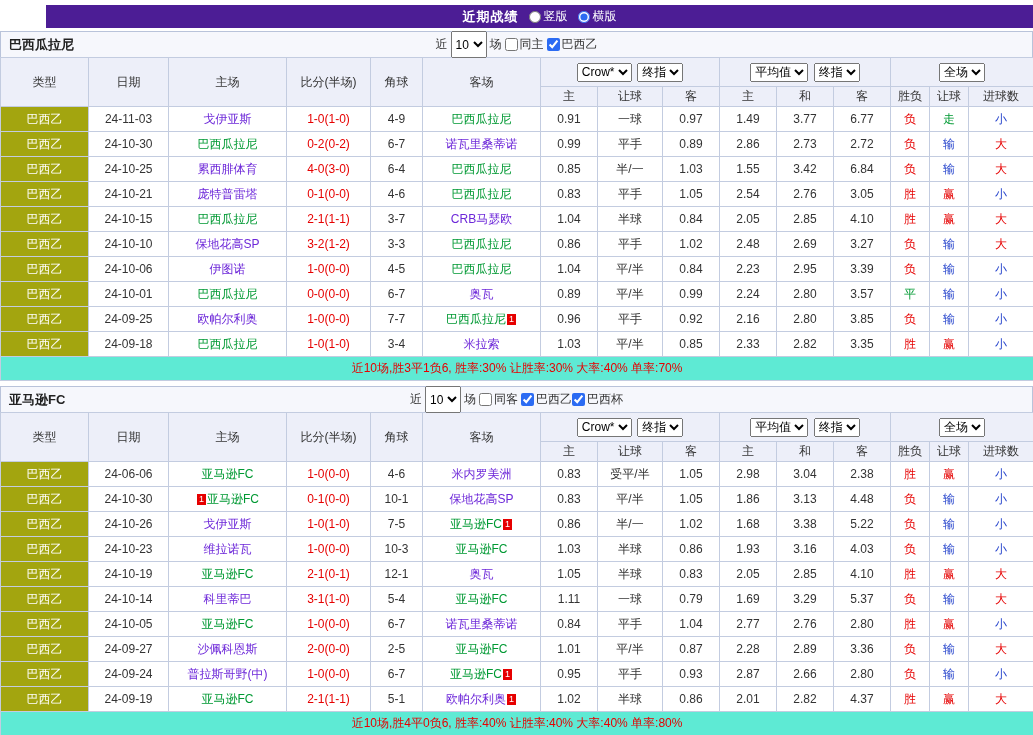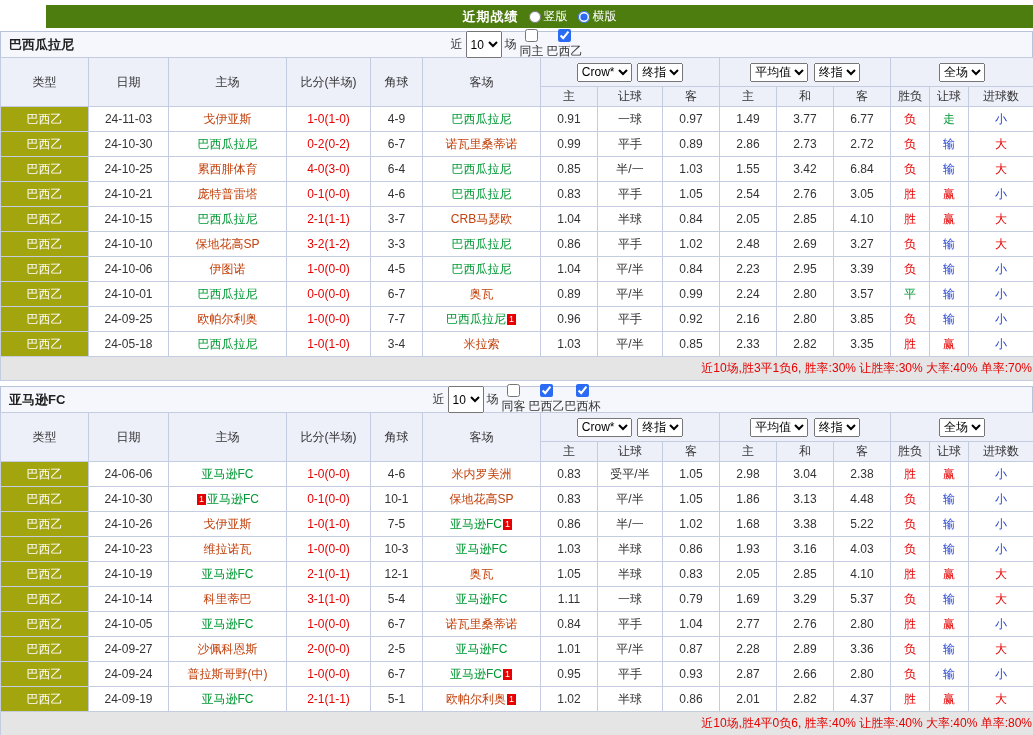--- a/index.html
+++ b/index.html
@@ -7,21 +7,21 @@
   body {
     width:1033px;
     padding-top:5px;
     font-family:"Liberation Sans","DejaVu Sans",sans-serif;
     font-size:12px;
     color:#333;
   }
   
   .topbar {
     height:23px;
-    background:#4d7c0f;
+    background:#4c1d95;
     color:#fff;
     display:flex;
     align-items:center;
     justify-content:center;
     gap:10px;
     margin-bottom:3px;
     margin-left:46px;
   }
   .topbar-title { font-weight:bold; font-size:13px; letter-spacing:1px; }
   .radio-opt { display:inline-flex; align-items:center; gap:3px; cursor:pointer; }
@@ -34,59 +34,59 @@
     border:1px solid #b9c3da;
     border-bottom:none;
     background:#f6f7fc;
     display:flex;
     align-items:center;
     justify-content:center;
   }
   .team-name { position:absolute; left:8px; font-weight:bold; font-size:13px; color:#222; }
   .filter { display:flex; align-items:center; gap:3px; }
   .filter select { height:27px; font-size:12px; }
-  .chk { display:inline-flex; align-items:center; gap:1px; cursor:pointer;flex-direction:column; }
+  .chk { display:inline-flex; align-items:center; gap:1px; cursor:pointer; }
   .chk input { margin:0 1px 0 0; width:13px; height:13px; accent-color:#2b6bf3; }
   .leagues { display:inline-flex; align-items:center; }
   
   table { width:1033px; border-collapse:collapse; table-layout:fixed; }
   th, td {
     border:1px solid #c3cce0;
     text-align:center;
     vertical-align:middle;
     padding:0 1px;
     height:25px;
     overflow:hidden;
     white-space:nowrap;
   }
   thead th { background:#edeff9; font-weight:normal; color:#333; }
   thead tr.dd-row th { height:29px; }
   thead tr.sub-row th { height:20px; }
   th.dd select { font-size:12px; height:19px; margin:0 1px; max-width:72px; }
   tbody td { background:#fff; }
   td.td-league { background:#a3a50f; color:#fff; }
   td.td-score { color:#e60000; }
-  .team { color:#c2410c; cursor:pointer; }
+  .team { color:#6d28d9; cursor:pointer; }
   .team.focus { color:#009933; }
   .card-badge {
     display:inline-block;
     background:#e60000;
     color:#fff;
     font-size:9px;
     line-height:11px;
     width:9px;
     height:11px;
     text-align:center;
     margin:0 1px;
     vertical-align:1px;
   }
   .c-red { color:#e60000; }
   .c-blue { color:#2543cc; }
   .c-green { color:#009933; }
-  tfoot td.summary { color:#e60000; background:#e5e5e5; height:24px;text-align:right; }
+  tfoot td.summary { color:#e60000; background:#5eead4; height:24px; }
 </style>
 </head>
 <body>
 
 <div class="topbar">
   <span class="topbar-title">近期战绩</span>
   <label class="radio-opt">
     <input type="radio" name="layout" style="">
     <span>竖版</span>
   </label>
@@ -314,21 +314,21 @@
           <td>0.92</td>
           <td>2.16</td>
           <td>2.80</td>
           <td>3.85</td>
           <td class="c-red">负</td>
           <td class="c-blue">输</td>
           <td class="c-blue">小</td>
         </tr>
         <tr>
           <td class="td-league">巴西乙</td>
-          <td>24-05-18</td>
+          <td>24-09-18</td>
           <td><span class="team focus">巴西瓜拉尼</span></td>
           <td class="td-score">1-0(1-0)</td>
           <td>3-4</td>
           <td><span class="team">米拉索</span></td>
           <td>1.03</td>
           <td>平/半</td>
           <td>0.85</td>
           <td>2.33</td>
           <td>2.82</td>
           <td>3.35</td>

